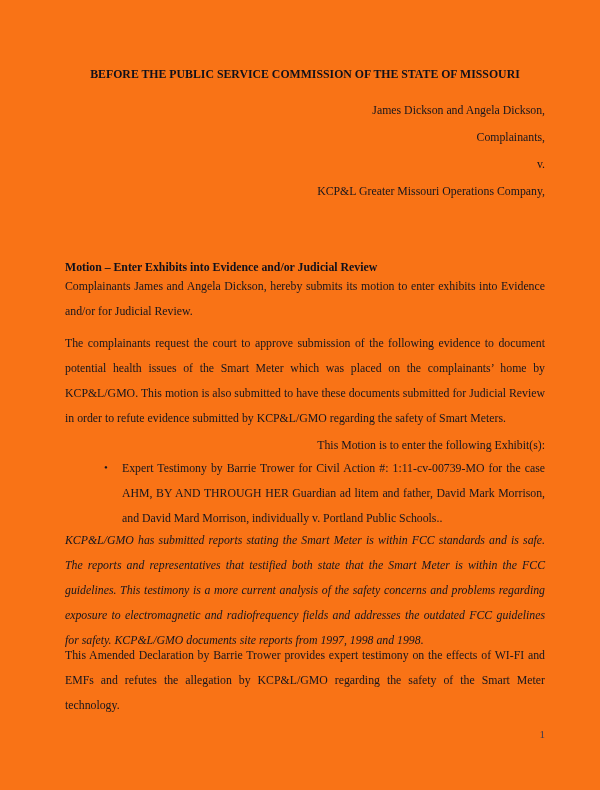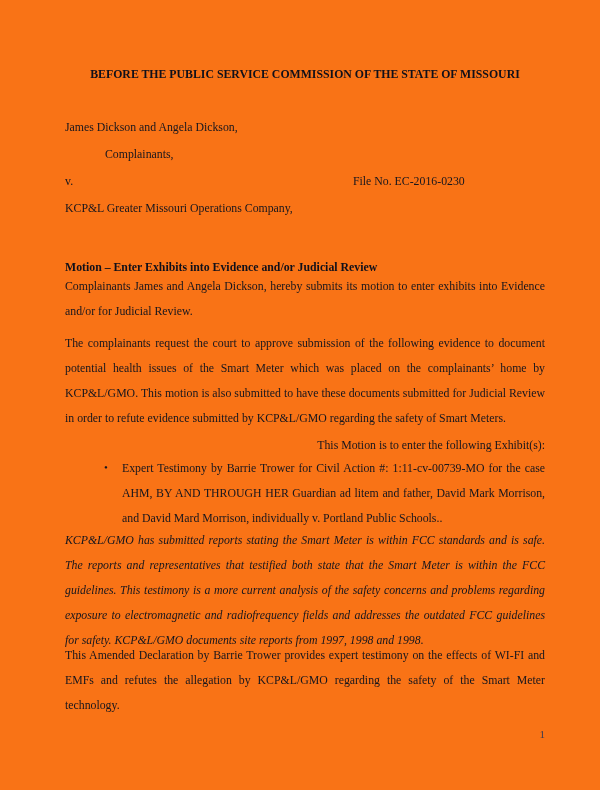--- a/index.html
+++ b/index.html
@@ -23,22 +23,23 @@
     font-size: 11.8px;
     line-height: 25px;
   }
   .court-title {
     top: 62px;
     text-align: center;
     font-weight: bold;
     color: #10101a;
   }
   .caption {
-    top: 114px;
+    top: 97px;
     line-height: 27px;
+    text-align: right;
   }
   .caption-line { position: relative; height: 27px; }
   .indent { padding-left: 40px; }
   .file-no {
     position: absolute;
     left: 288px;
     top: 0;
     white-space: nowrap;
   }
   .motion-title {
@@ -80,21 +81,20 @@
 
 <div class="page">
 
   <div class="block court-title">BEFORE THE PUBLIC SERVICE COMMISSION OF THE STATE OF MISSOURI</div>
 
   <div class="block caption">
     <div class="caption-line">James Dickson and Angela Dickson,</div>
     <div class="caption-line indent">Complainants,</div>
     <div class="caption-line">
       <span>v.</span>
-      <span class="file-no">File No. EC-2016-0230</span>
     </div>
     <div class="caption-line">KCP&amp;L Greater Missouri Operations Company,</div>
   </div>
 
   <div class="block motion-title">Motion – Enter Exhibits into Evidence and/or Judicial Review</div>
 
   <div class="block para p-intro">Complainants James and Angela Dickson, hereby submits its motion to enter exhibits into Evidence and/or for Judicial Review.</div>
 
   <div class="block para p-request">The complainants request the court to approve submission of the following evidence to document potential health issues of the Smart Meter which was placed on the complainants’ home by KCP&amp;L/GMO.  This motion is also submitted to have these documents submitted for Judicial Review in order to refute evidence submitted by KCP&amp;L/GMO regarding the safety of Smart Meters.</div>
 

